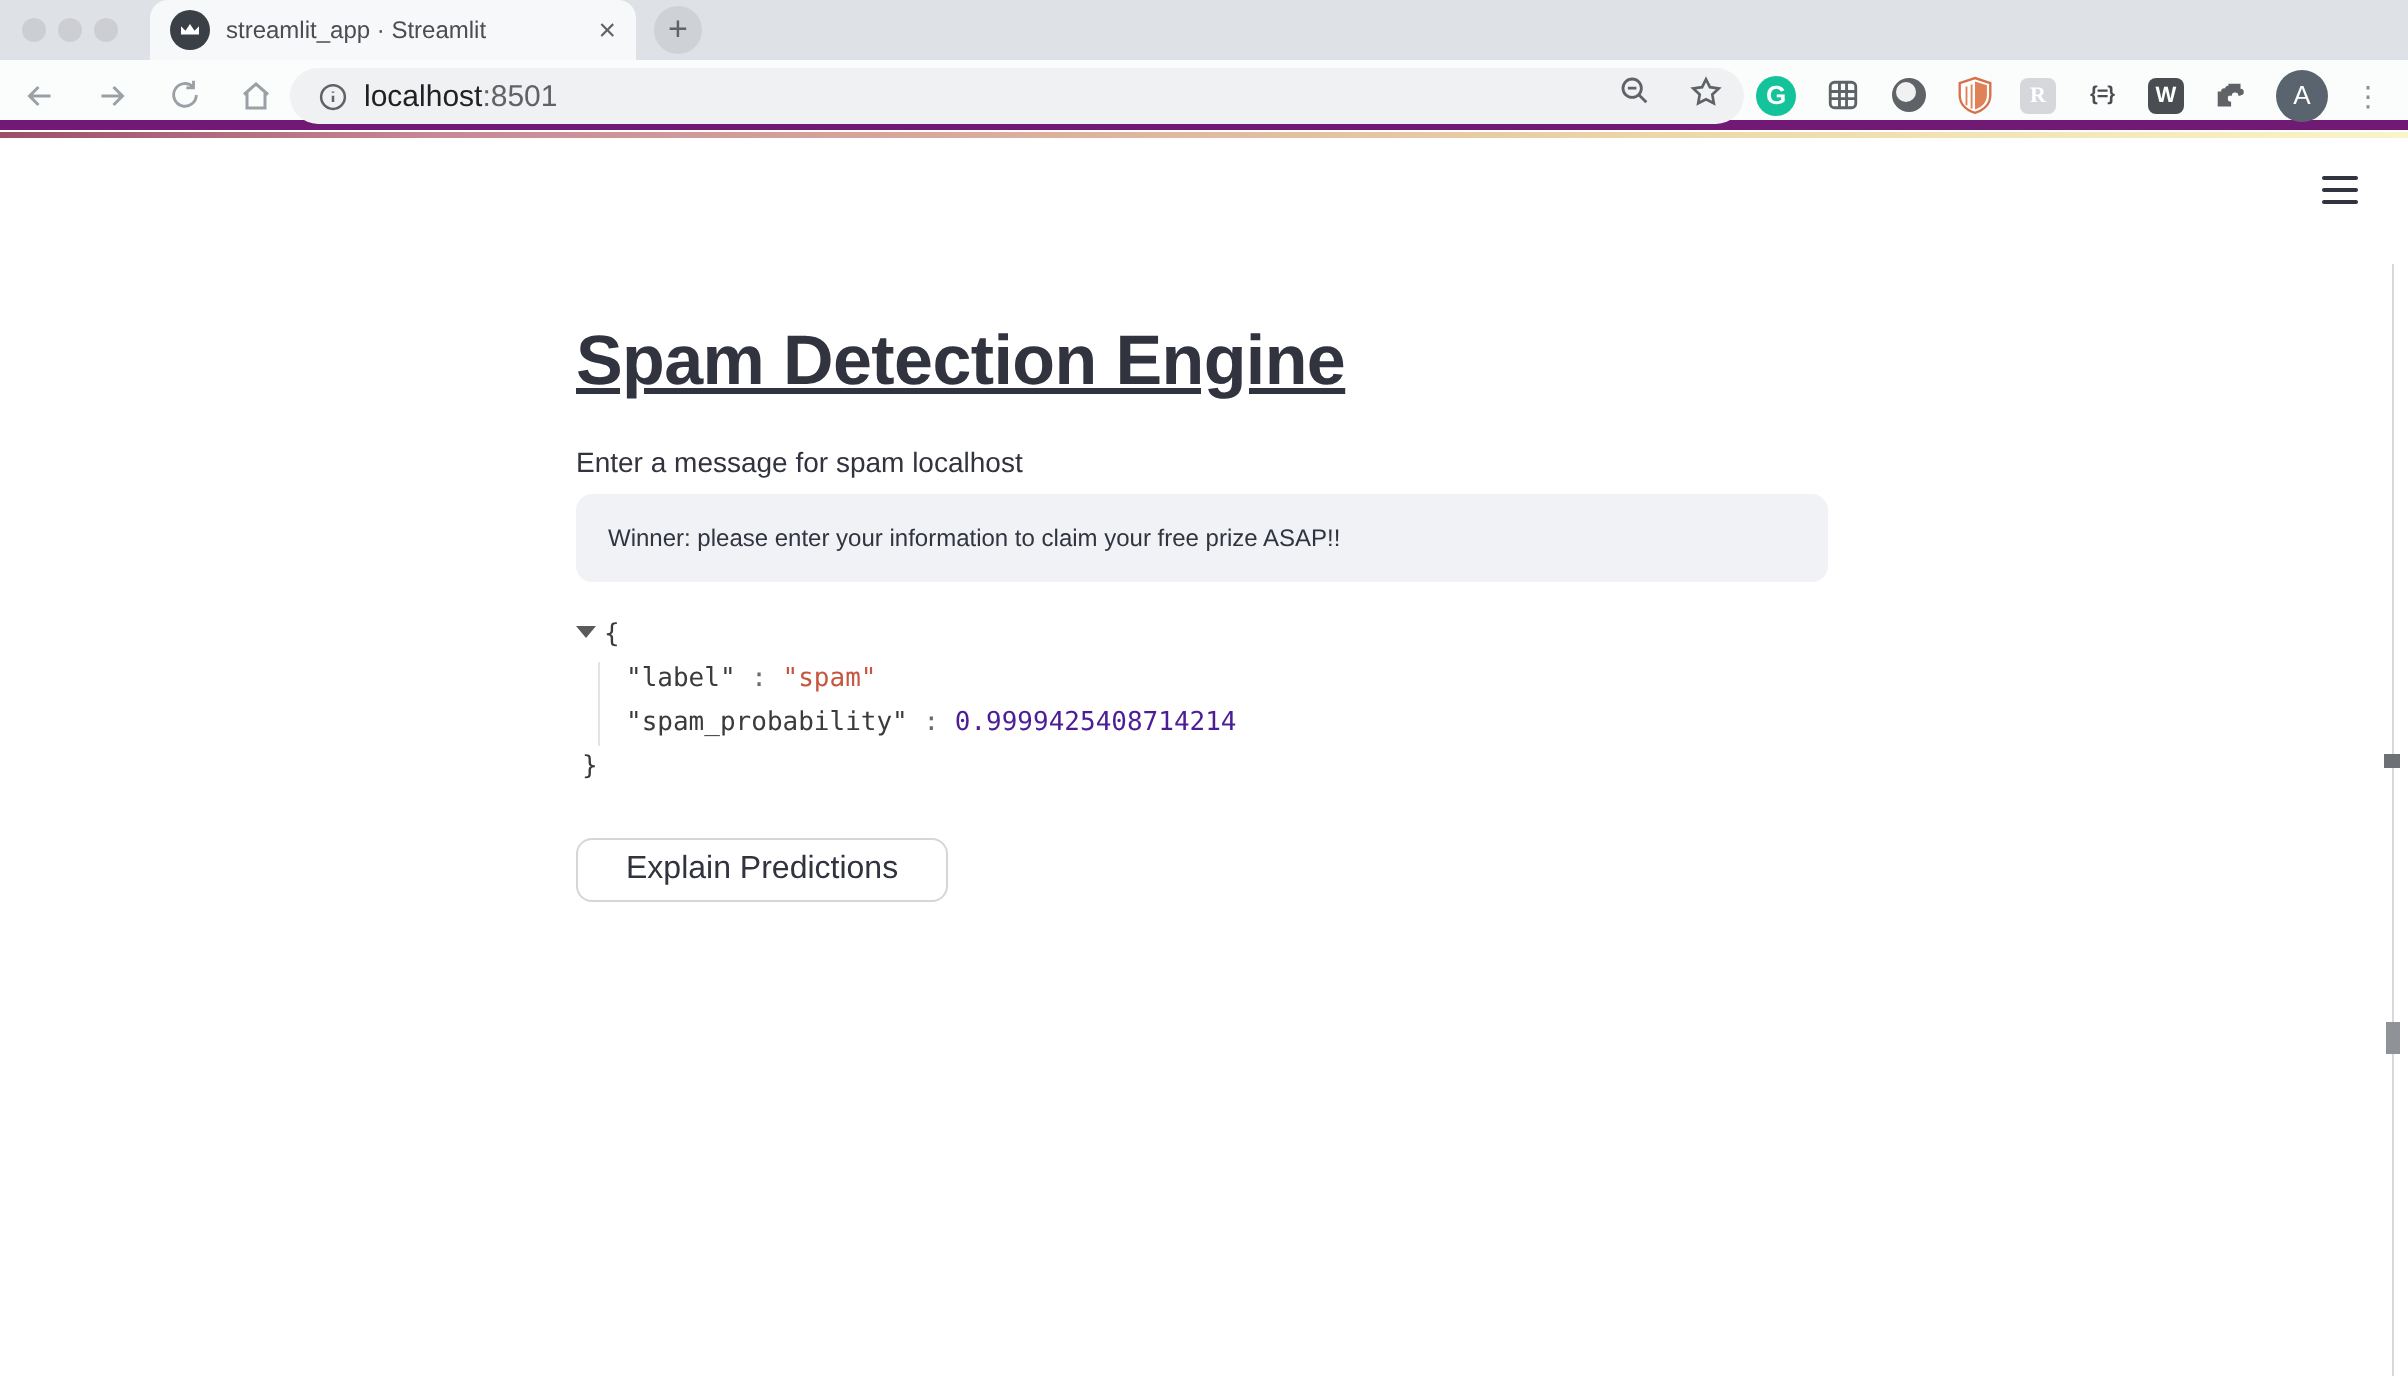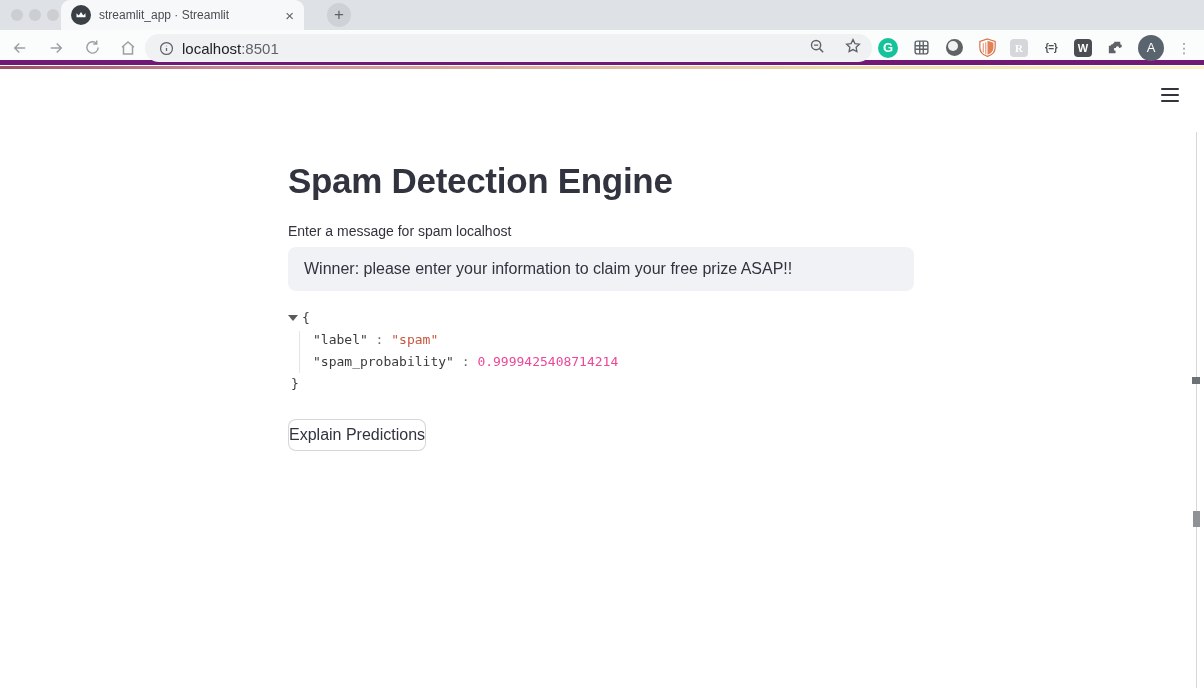--- a/index.html
+++ b/index.html
@@ -4,21 +4,21 @@
 <style>
   * { margin:0; padding:0; box-sizing:border-box; }
   html,body { width:1204px; height:688px; overflow:hidden; }
   body { font-family:"Liberation Sans", sans-serif; background:#ffffff; position:relative; }
 
   
   .tabstrip { position:absolute; left:0; top:0; width:1204px; height:30px; background:#dee1e6; }
   .traffic { position:absolute; top:9px; width:12px; height:12px; border-radius:50%; background:#cdced1; }
   .traffic.c1 { left:11px; } .traffic.c2 { left:29px; } .traffic.c3 { left:47px; }
 
-  .tab { position:absolute; left:61px; top:0; width:243px; height:30px; background:#f7f8f9;
+  .tab { position:absolute; left:75px; top:0; width:243px; height:30px; background:#f7f8f9;
          border-radius:9px 9px 0 0; display:flex; align-items:center; padding:0 10px; }
   .favicon { width:20px; height:20px; border-radius:50%; background:#3b4046; display:flex;
              align-items:center; justify-content:center; flex:0 0 auto; }
   .favicon svg { display:block; }
   .tab-title { font-size:12px; color:#4a4d52; margin-left:8px; white-space:nowrap; overflow:hidden;
                text-overflow:ellipsis; flex:1 1 auto; }
   .tab-close { font-size:15px; color:#5f6368; margin-left:6px; flex:0 0 auto; cursor:default; }
   .newtab { position:absolute; left:327px; top:3px; width:24px; height:24px; border-radius:50%;
             background:#ced1d5; color:#5f6368; font-size:17px; line-height:23px; text-align:center; }
 
@@ -57,41 +57,41 @@
 
   
   .app { position:absolute; left:0; top:66px; width:1204px; height:622px; background:#ffffff; }
   .decoration { position:absolute; left:0; top:0; width:1204px; height:3px;
                 background:linear-gradient(90deg,#9c4f66 0%,#c78896 18%,#dcb39e 45%,#ecd9a9 70%,#f9f5c9 100%); }
   .hamburger { position:absolute; right:25px; top:22px; width:18px; height:14px; display:flex;
                flex-direction:column; justify-content:space-between; cursor:pointer; }
   .hamburger span { display:block; height:2.4px; background:#31333f; border-radius:1px; }
 
   .content { position:absolute; left:288px; top:94px; width:626px; }
-  .page-title { font-size:35px; font-weight:700; color:#31333F; letter-spacing:-0.3px; line-height:1.2; }
+  .page-title { font-size:35px; font-weight:700; color:#31333F; letter-spacing:-0.3px; line-height:1.2;text-decoration:underline; }
   .input-label { margin-top:21px; font-size:14px; color:#31333F; }
   .text-input { margin-top:8px; width:626px; height:44px; background:#f0f2f6; border:none; border-radius:8px;
-                padding:0 16px; font-size:16px; color:#31333F; font-family:"Liberation Sans", sans-serif; outline:none; }
+                padding:0 16px; font-size:12px; color:#31333F; font-family:"Liberation Sans", sans-serif; outline:none; }
 
   .json-block { margin-top:16px; font-family:"DejaVu Sans Mono","Liberation Mono", monospace;
                 font-size:13px; color:#3b3b3b; position:relative; line-height:22px; }
   .json-line { white-space:pre; }
   .json-line.indent { padding-left:25px; }
   .caret { display:inline-block; width:0; height:0; border-left:5px solid transparent;
            border-right:5px solid transparent; border-top:6px solid #5a5a5a; margin-right:4px;
            vertical-align:middle; position:relative; top:-1px; cursor:pointer; }
   .indent-guide { position:absolute; left:11px; top:24px; width:1px; height:42px; background:#e4e4e4; }
   .json-key { color:#3b3b3b; }
   .json-sep { color:#6b6b6b; }
   .json-string { color:#c4573e; }
-  .json-number { color:#ec4899; }
+  .json-number { color:#4c1d95; }
   .close-brace { padding-left:3px; }
 
   .explain-btn { margin-top:24px; display:inline-block; background:#ffffff; color:#31333F;
-                 border:1px solid rgba(49,51,63,0.2); border-radius:8px; padding:6px 0;
+                 border:1px solid rgba(49,51,63,0.2); border-radius:8px; padding:6px 24px;
                  font-size:16px; font-family:"Liberation Sans", sans-serif; line-height:1.15; cursor:pointer; }
 
   
   .right-edge { position:absolute; right:7px; top:66px; width:1px; height:622px; background:#d6d8da; }
   .scroll-mark-a { position:absolute; right:4px; top:377px; width:8px; height:7px; background:#6d7175; }
   .scroll-mark-b { position:absolute; right:4px; top:511px; width:7px; height:16px; background:#8f9296; }
 </style>
 </head>
 <body>
 

